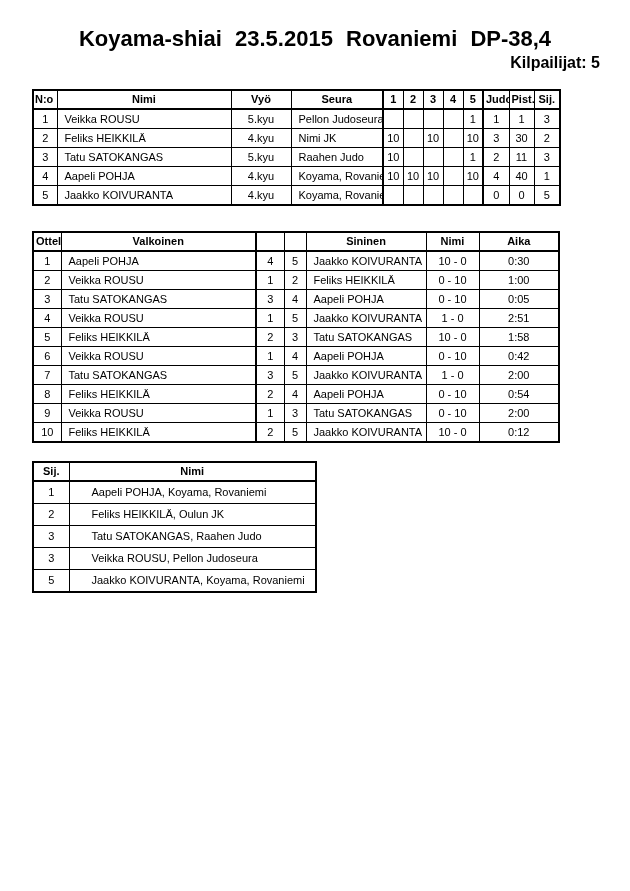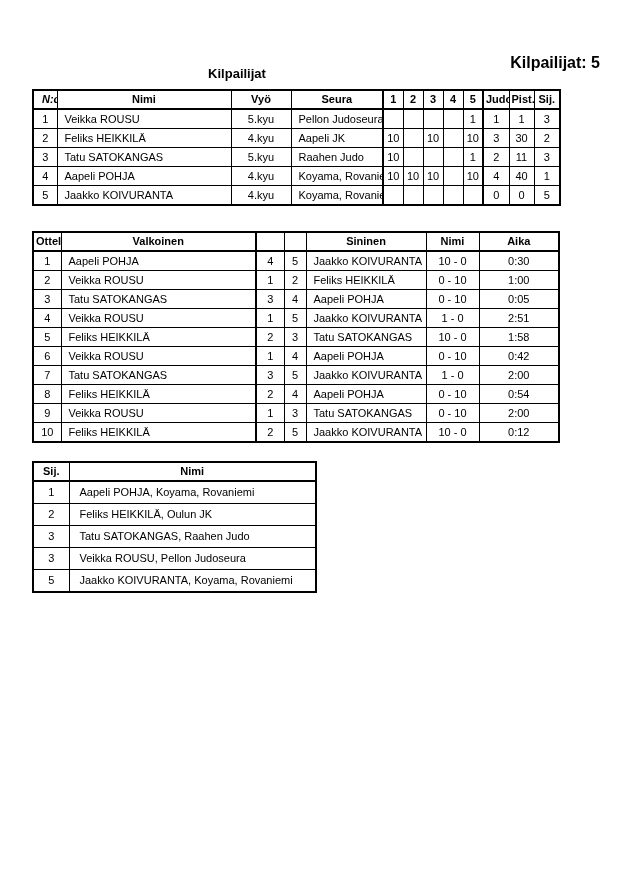--- a/index.html
+++ b/index.html
@@ -17,44 +17,44 @@
 
   table{position:absolute;border-collapse:collapse;table-layout:fixed;
         border:2px solid #000;font-size:11px;}
   th,td{border:1px solid #000;padding:0 2px;overflow:hidden;white-space:nowrap;
         text-align:center;font-weight:normal;height:18px;line-height:18px;}
   thead th{font-weight:bold;border-bottom-width:2px;height:17px;line-height:17px;}
 
   
   #t1{top:89px;left:32px;width:527px;}
   #t1 .c-name,#t1 .c-club,#t1 th.al{text-align:left;padding-left:7px;}
-  #t1 th.al{padding-left:8px;font-style:italic;}
+  #t1 th.al{padding-left:1px;}
   #t1 td.c-m1,#t1 th.b-l1{border-left-width:2px;}
   #t1 td.c-wins,#t1 th.b-l2{border-left-width:2px;}
 
   
   #t2{top:231px;left:32px;width:526px;}
   #t2 .c-white,#t2 .c-blue{text-align:left;padding-left:7px;}
   #t2 th.al{text-align:left;padding-left:2px;}
   #t2 td.c-wnum,#t2 th.b-l1{border-left-width:2px;}
 
   
   #t3{top:461px;left:32px;width:283px;}
   #t3 td,#t3 th{height:21px;line-height:21px;}
   #t3 thead th{height:17px;line-height:17px;}
-  #t3 .c-name{text-align:left;padding-left:10px;}
+  #t3 .c-name{text-align:left;padding-left:22px;}
 </style>
 </head>
 <body>
 
 <div class="page">
 
+  <h1 class="title">Koyama-shiai 23.5.2015 Rovaniemi DP-38,4</h1>
   <div class="count">Kilpailijat: 5</div>
 
-  <h2 class="sec sec1">Kilpailijat</h2>
   <table id="t1">
     <colgroup>
       <col style="width:24px">
         <col style="width:174px">
         <col style="width:60px">
         <col style="width:92px">
       <col style="width:20px">
         <col style="width:20px">
         <col style="width:20px">
         <col style="width:20px">
@@ -91,21 +91,21 @@
           <td class="c-m4"></td>
           <td class="c-m5">1</td>
           <td class="c-wins">1</td>
           <td class="c-points">1</td>
           <td class="c-place">3</td>
         </tr>
         <tr>
           <td class="c-no">2</td>
           <td class="c-name">Feliks HEIKKILÄ</td>
           <td class="c-belt">4.kyu</td>
-          <td class="c-club">Aapeli JK</td>
+          <td class="c-club">Nimi JK</td>
           <td class="c-m1">10</td>
           <td class="c-m2"></td>
           <td class="c-m3">10</td>
           <td class="c-m4"></td>
           <td class="c-m5">10</td>
           <td class="c-wins">3</td>
           <td class="c-points">30</td>
           <td class="c-place">2</td>
         </tr>
         <tr>

